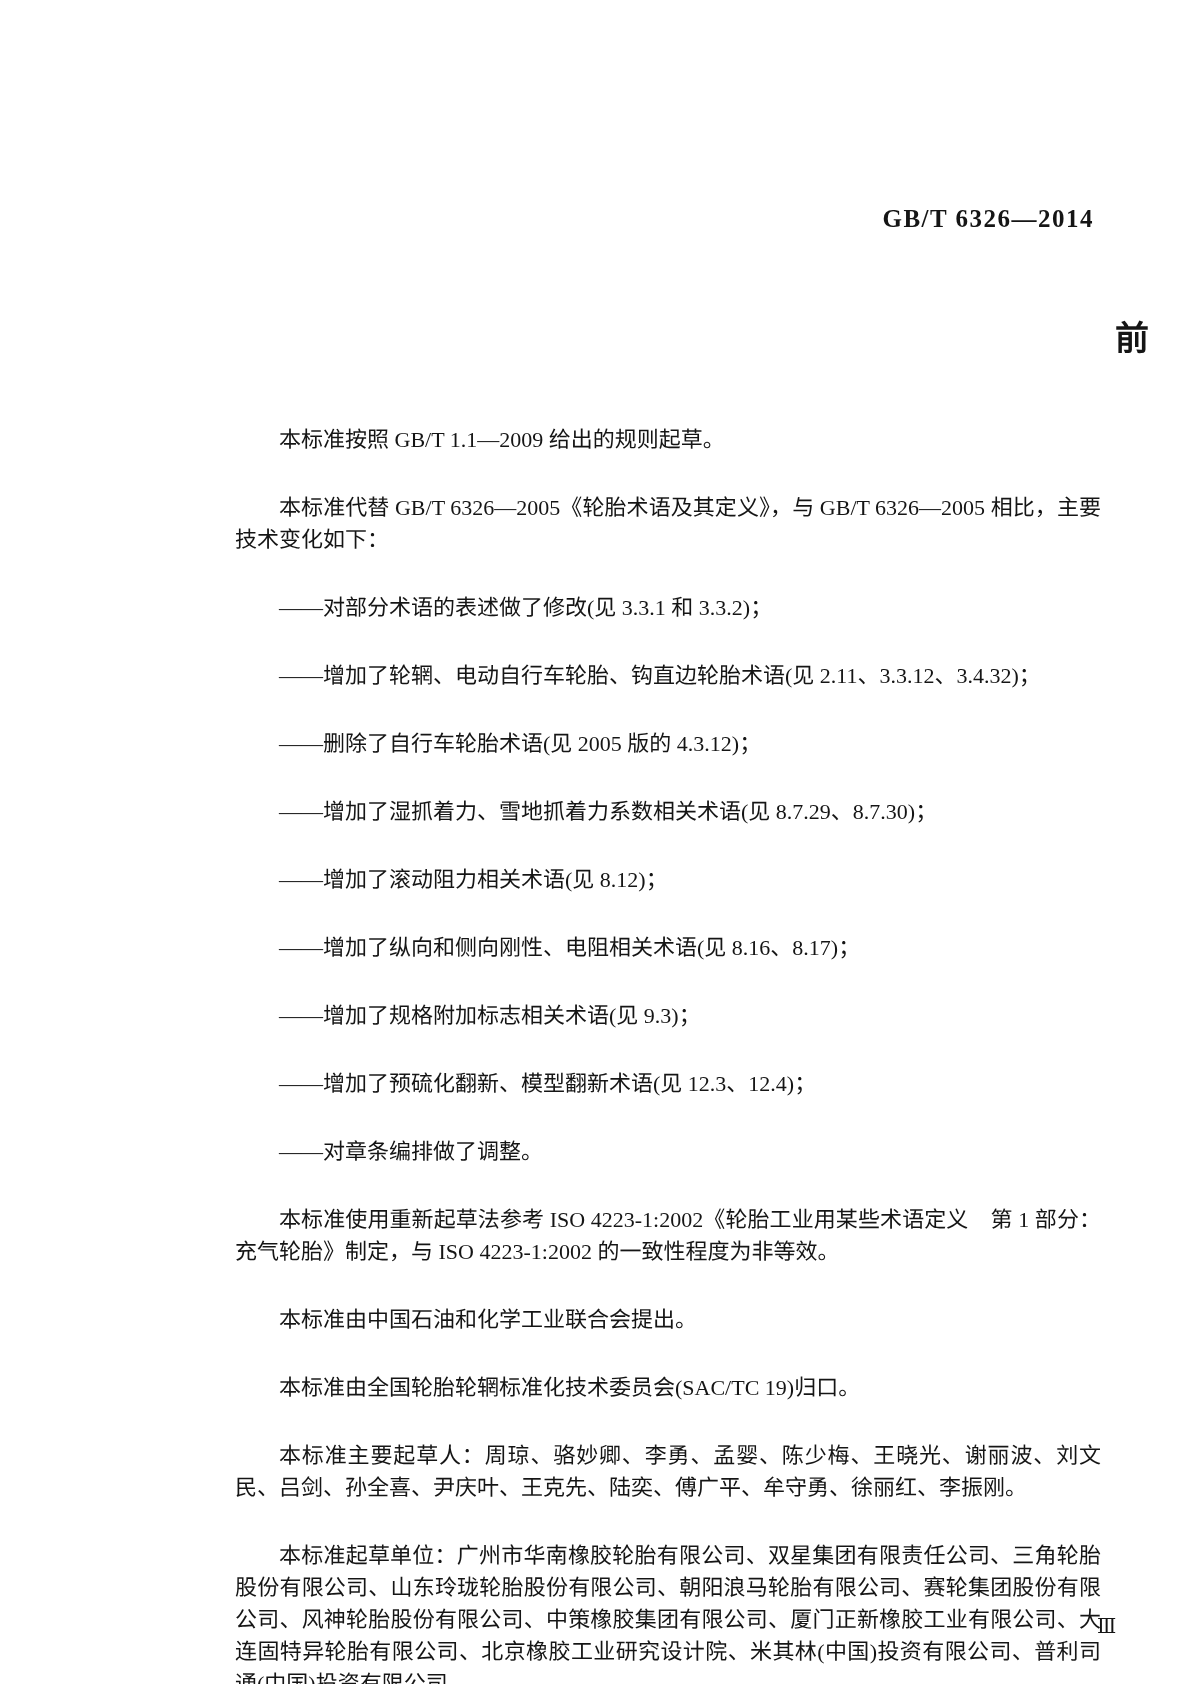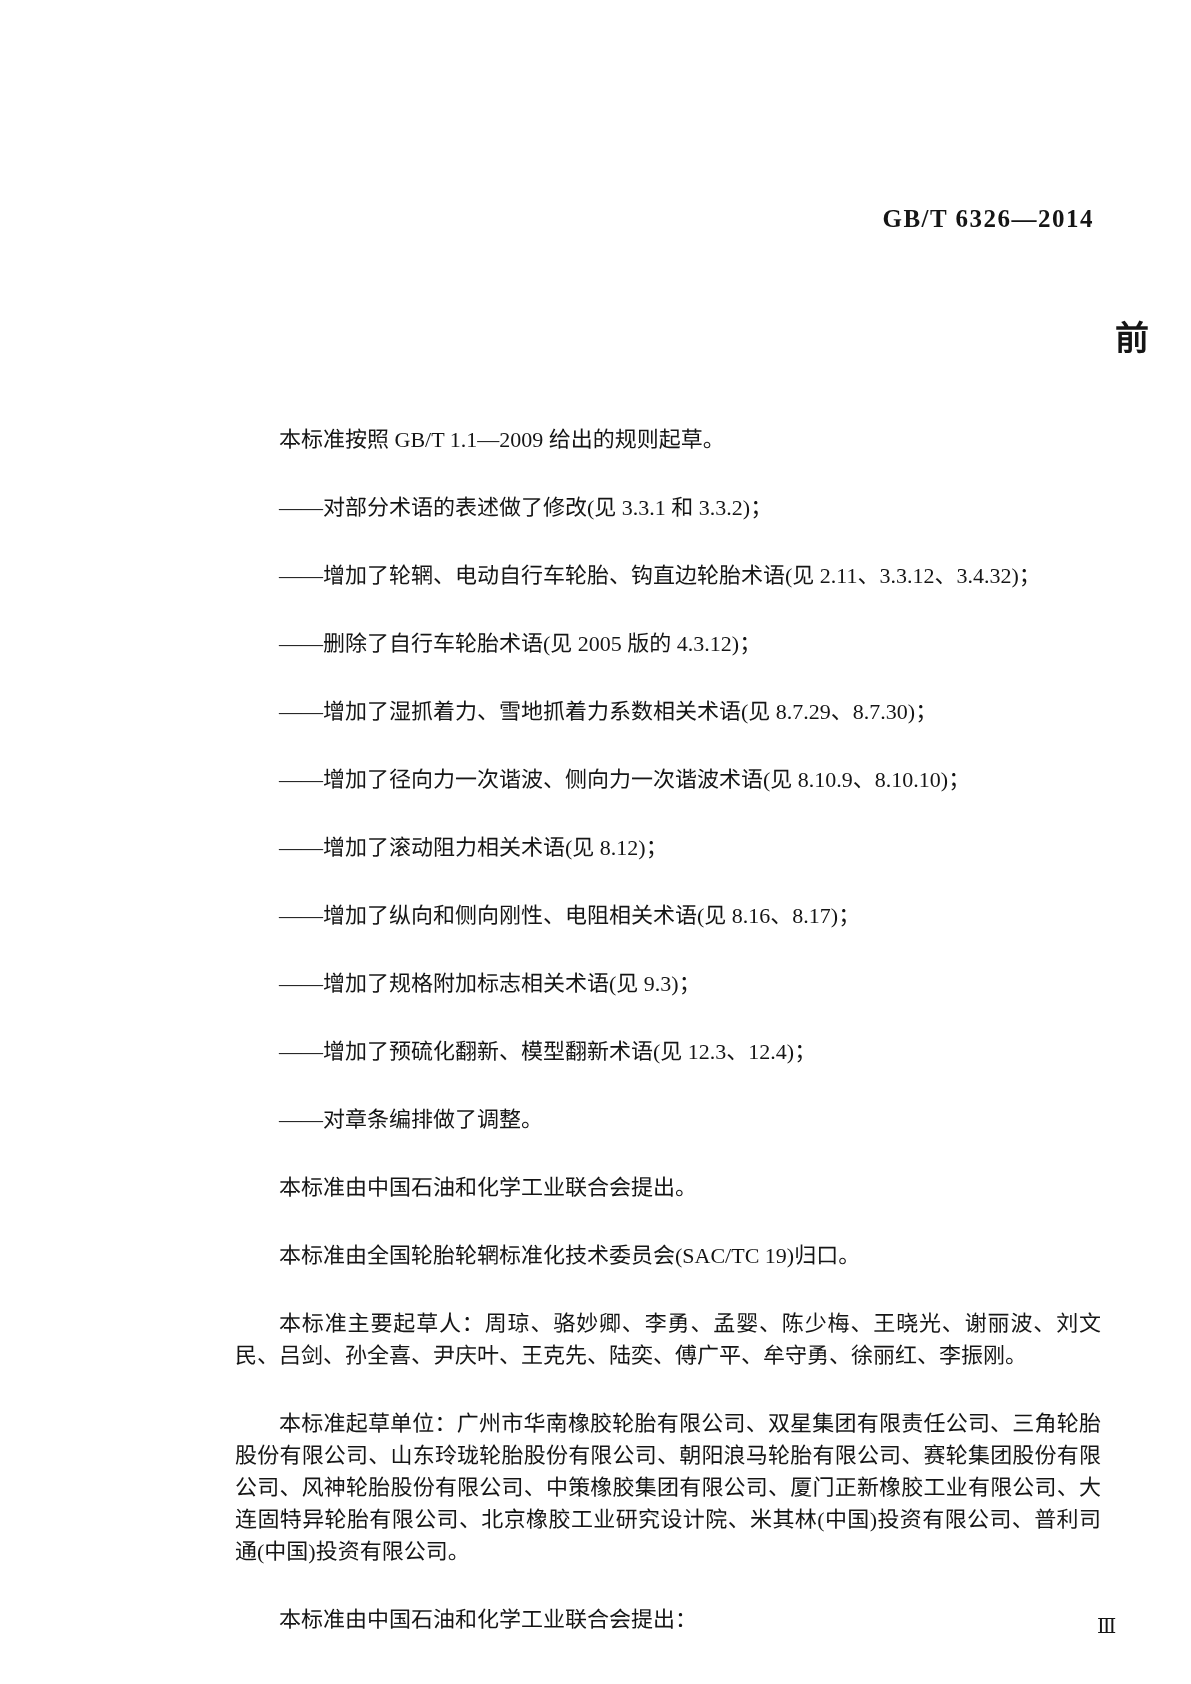--- a/index.html
+++ b/index.html
@@ -62,32 +62,33 @@
 <div class="page">
 
   <span class="std-no">GB/T 6326—2014</span>
 
   <h1 class="doc-title">前　　言</h1>
 
   <main class="doc-body">
 
     <p class="para">本标准按照 GB/T 1.1—2009 给出的规则起草。</p>
 
+    <p class="para">本标准代替 GB/T 6326—2005《轮胎术语及其定义》，与 GB/T 6326—2005 相比，主要技术变化如下：</p>
 
     <p class="change">——对部分术语的表述做了修改(见 3.3.1 和 3.3.2)；</p>
     <p class="change">——增加了轮辋、电动自行车轮胎、钩直边轮胎术语(见 2.11、3.3.12、3.4.32)；</p>
     <p class="change">——删除了自行车轮胎术语(见 2005 版的 4.3.12)；</p>
     <p class="change">——增加了湿抓着力、雪地抓着力系数相关术语(见 8.7.29、8.7.30)；</p>
-    <p class="change">——增加了径向力一次谐波、侧向力一次谐波术语(见 8.10.9、8.10.10)；</p>
     <p class="change">——增加了滚动阻力相关术语(见 8.12)；</p>
     <p class="change">——增加了纵向和侧向刚性、电阻相关术语(见 8.16、8.17)；</p>
     <p class="change">——增加了规格附加标志相关术语(见 9.3)；</p>
     <p class="change">——增加了预硫化翻新、模型翻新术语(见 12.3、12.4)；</p>
     <p class="change">——对章条编排做了调整。</p>
 
+    <p class="para">本标准使用重新起草法参考 ISO 4223-1:2002《轮胎工业用某些术语定义　第 1 部分：充气轮胎》制定，与 ISO 4223-1:2002 的一致性程度为非等效。</p>
 
     <p class="para">本标准由中国石油和化学工业联合会提出。</p>
 
     <p class="para">本标准由全国轮胎轮辋标准化技术委员会(SAC/TC 19)归口。</p>
 
     <p class="para">本标准主要起草人：周琼、骆妙卿、李勇、孟婴、陈少梅、王晓光、谢丽波、刘文民、吕剑、孙全喜、尹庆叶、王克先、陆奕、傅广平、牟守勇、徐丽红、李振刚。</p>
 
     <p class="para">本标准起草单位：广州市华南橡胶轮胎有限公司、双星集团有限责任公司、三角轮胎股份有限公司、山东玲珑轮胎股份有限公司、朝阳浪马轮胎有限公司、赛轮集团股份有限公司、风神轮胎股份有限公司、中策橡胶集团有限公司、厦门正新橡胶工业有限公司、大连固特异轮胎有限公司、北京橡胶工业研究设计院、米其林(中国)投资有限公司、普利司通(中国)投资有限公司。</p>
 
     <p class="para">本标准由中国石油和化学工业联合会提出：</p>

